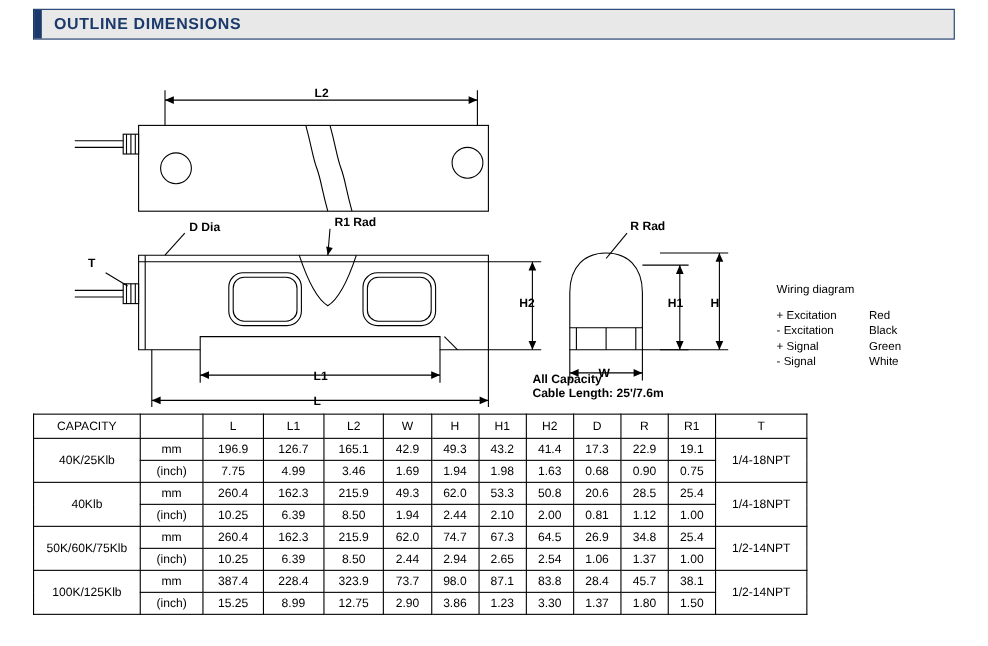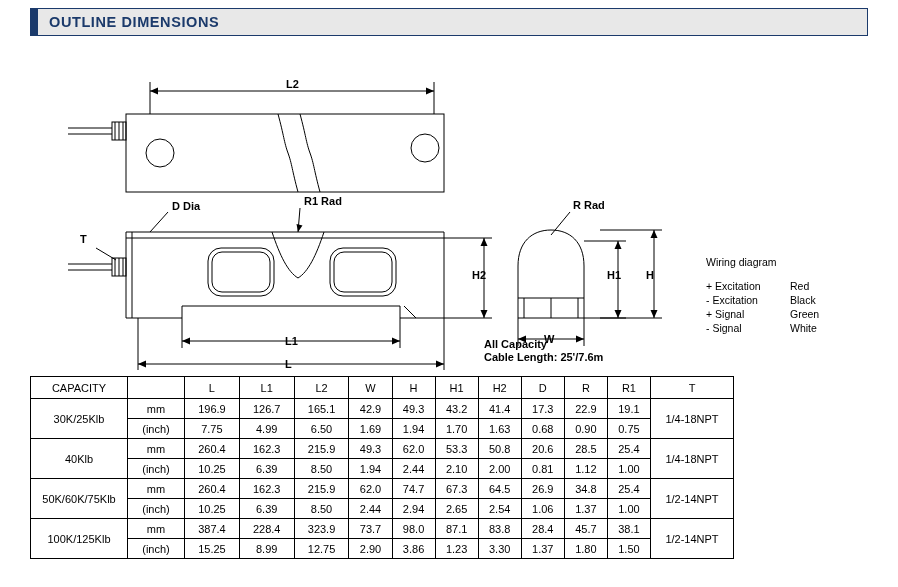--- a/index.html
+++ b/index.html
@@ -189,42 +189,42 @@
         <th class="num">H2</th>
         <th class="num">D</th>
         <th class="num">R</th>
         <th class="num">R1</th>
         <th class="tcol">T</th>
       </tr>
     </thead>
     <tbody>
 
       <tr>
-        <td class="cap" rowspan="2">30K/25Klb</td>
+        <td class="cap" rowspan="2">40K/25Klb</td>
         <td class="unit">mm</td>
         <td>196.9</td>
         <td>126.7</td>
         <td>165.1</td>
         <td>42.9</td>
         <td>49.3</td>
         <td>43.2</td>
         <td>41.4</td>
         <td>17.3</td>
         <td>22.9</td>
         <td>19.1</td>
         <td class="tcol" rowspan="2">1/4-18NPT</td>
       </tr>
       <tr>
         <td class="unit">(inch)</td>
         <td>7.75</td>
         <td>4.99</td>
-        <td>6.50</td>
+        <td>3.46</td>
         <td>1.69</td>
         <td>1.94</td>
-        <td>1.70</td>
+        <td>1.98</td>
         <td>1.63</td>
         <td>0.68</td>
         <td>0.90</td>
         <td>0.75</td>
       </tr>
 
       <tr>
         <td class="cap" rowspan="2">40Klb</td>
         <td class="unit">mm</td>
         <td>260.4</td>

